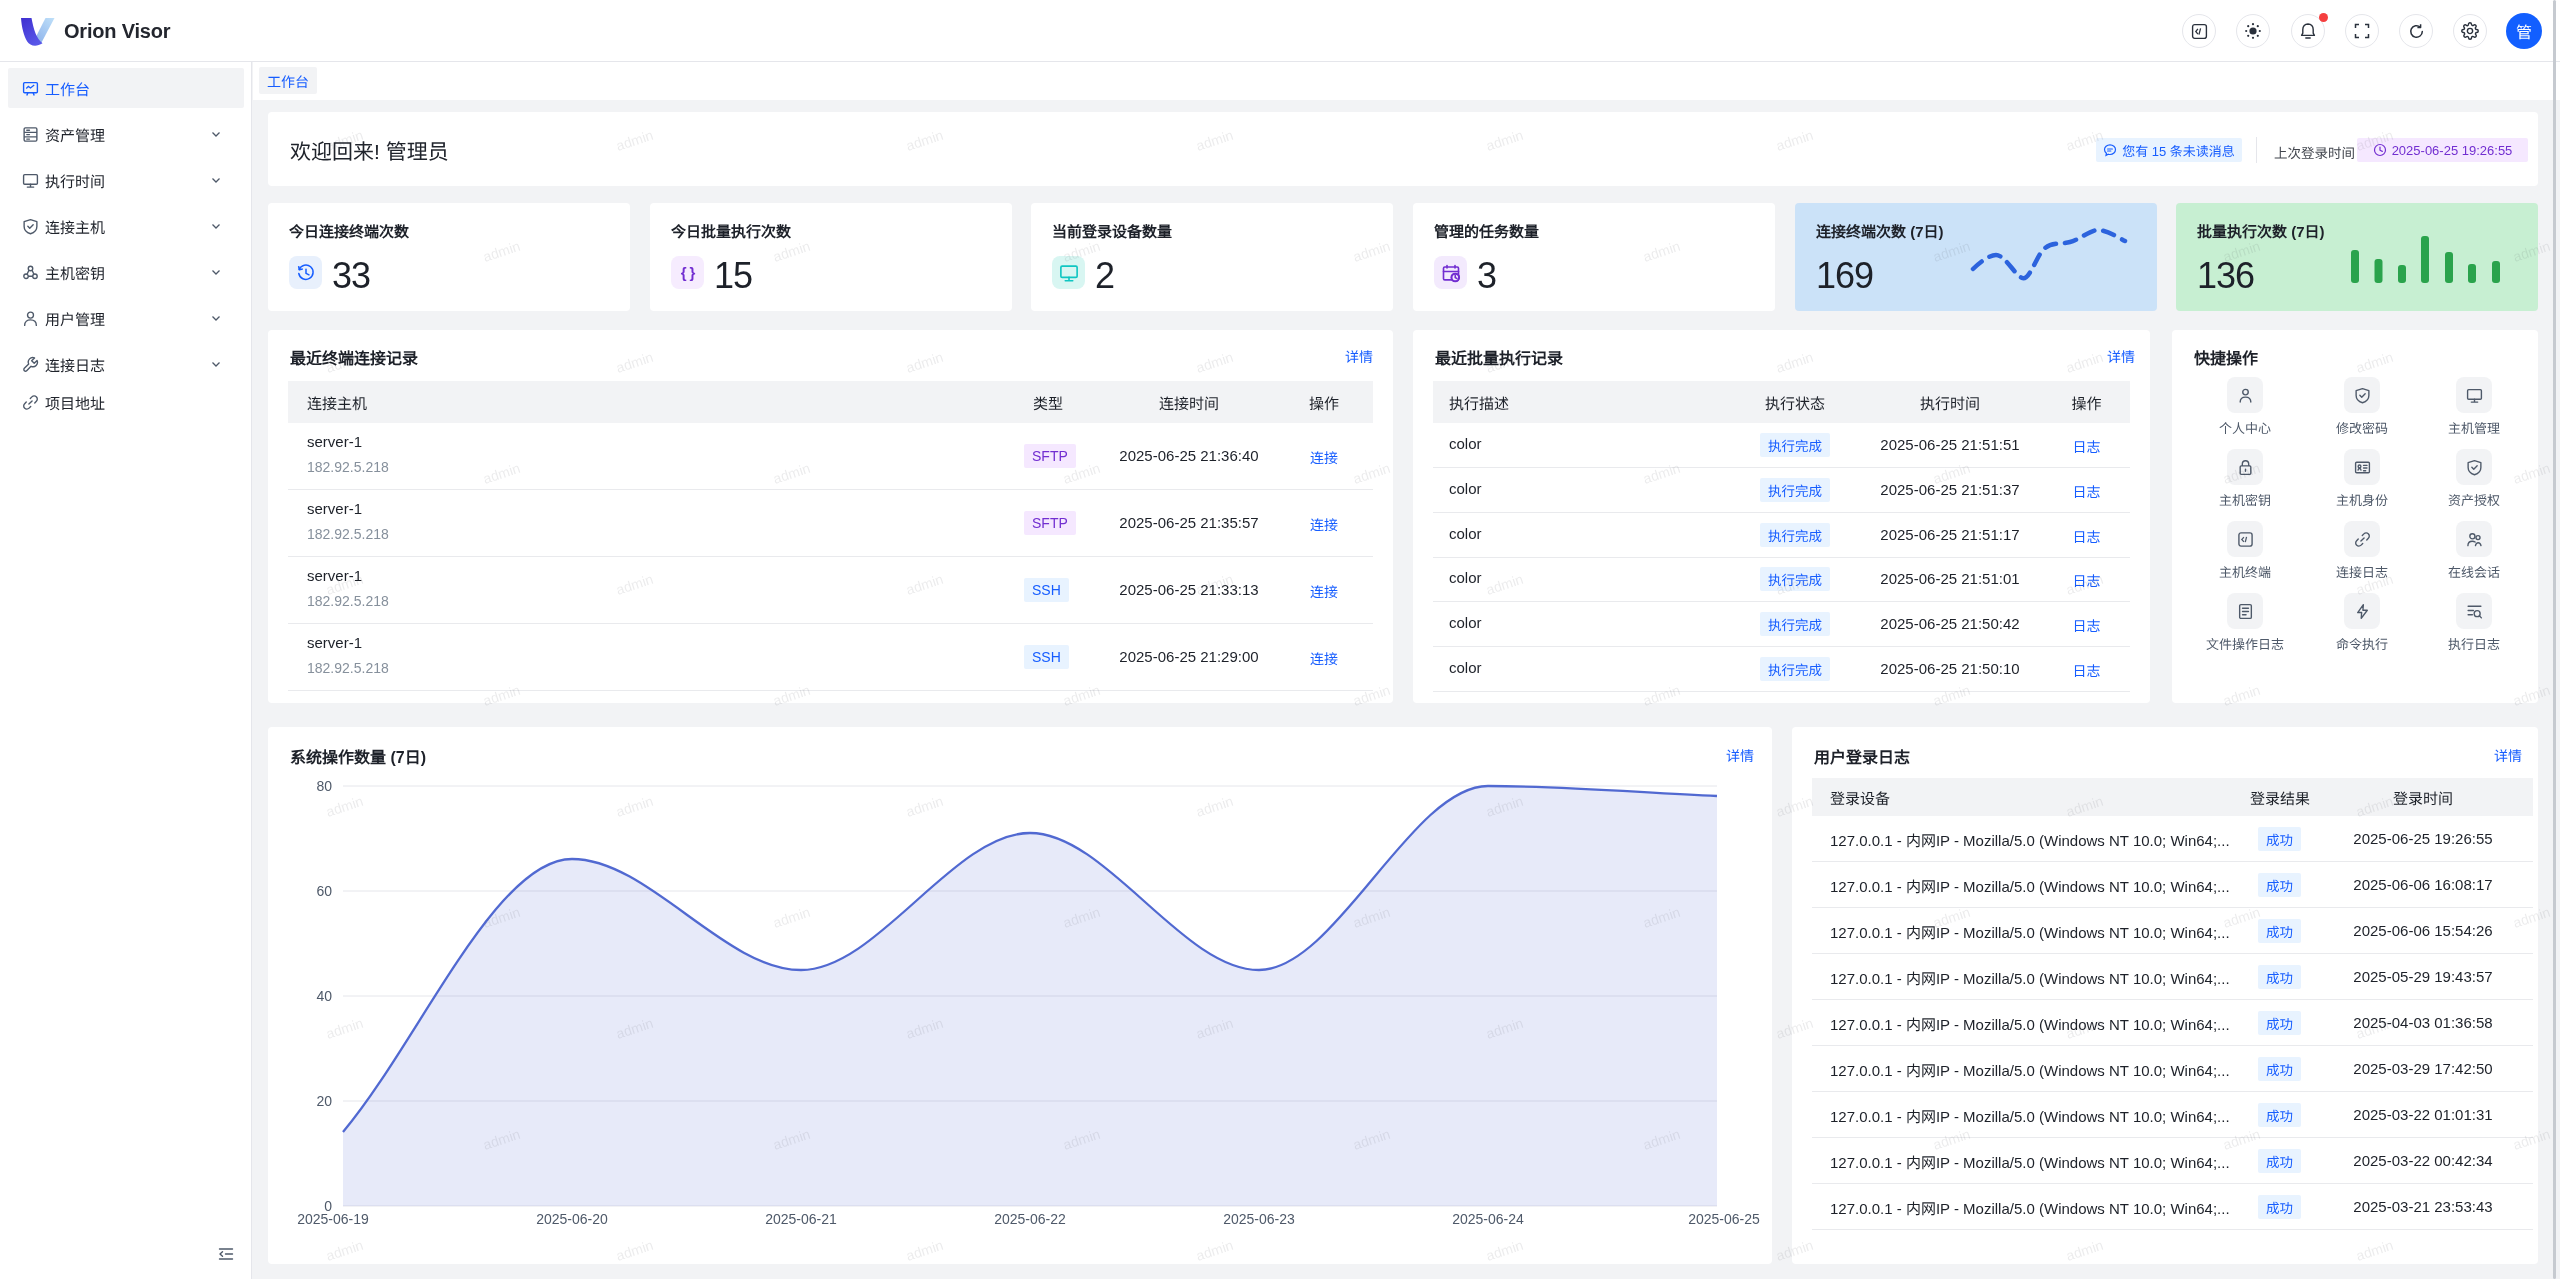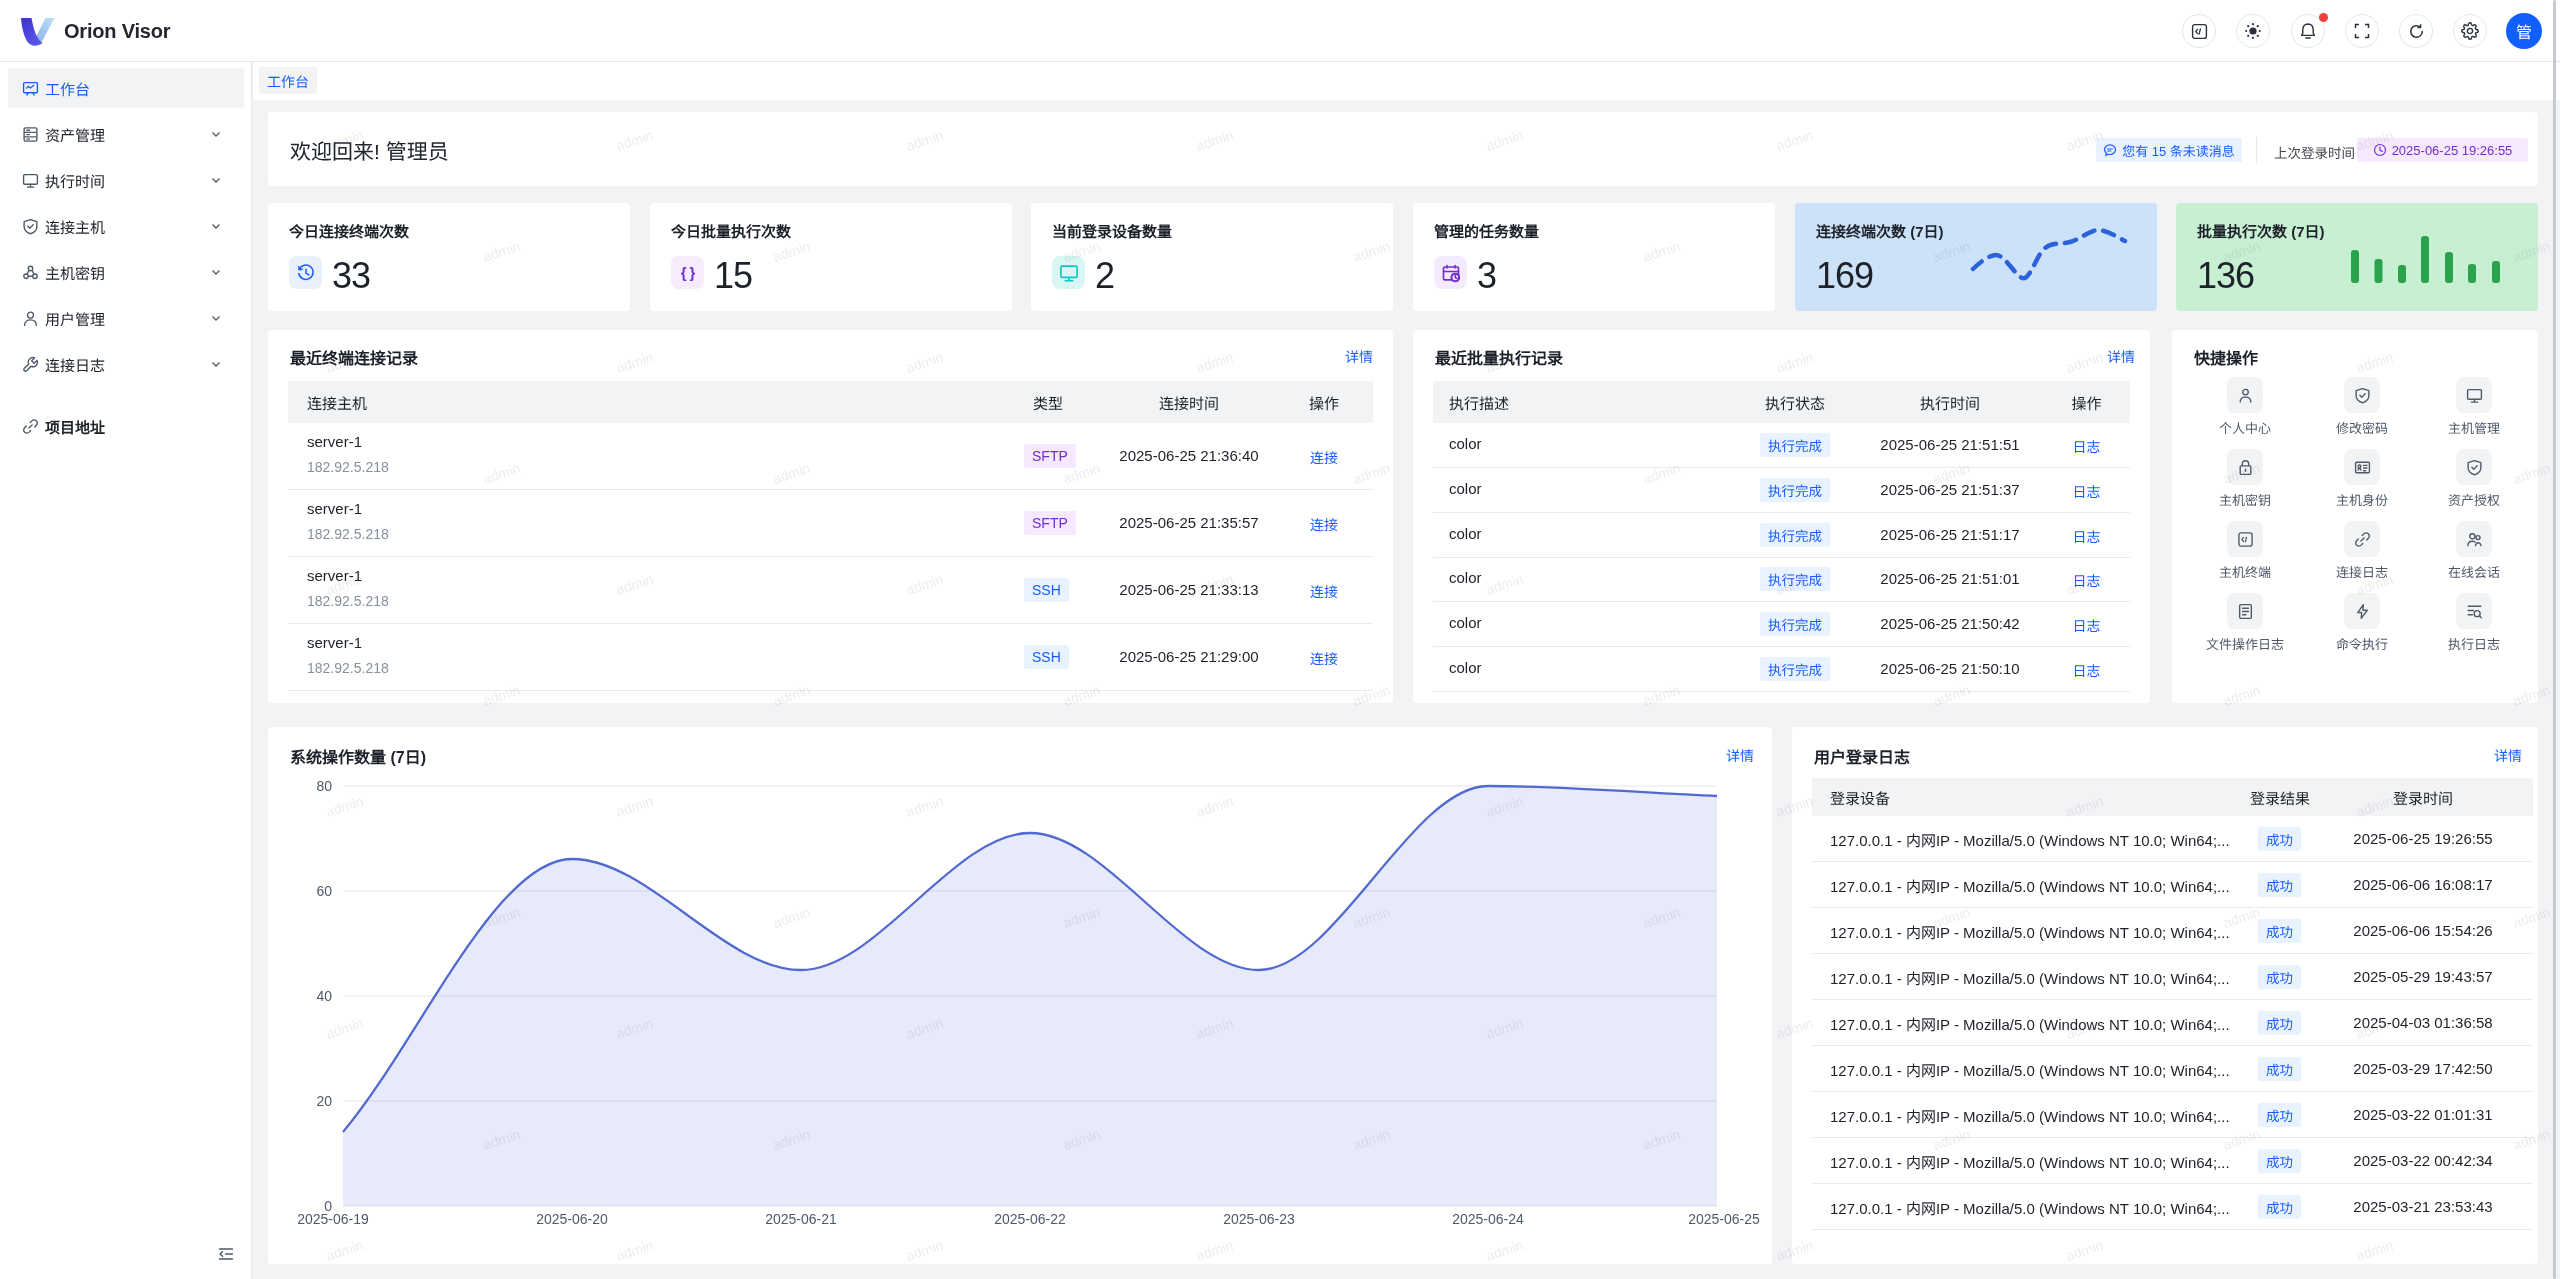--- a/index.html
+++ b/index.html
@@ -161,21 +161,21 @@
   </div>
   <div class="mi" style="top:282px;">
     <svg class="ic" width="17" height="17" viewBox="0 0 16 16" fill="none" stroke="#4e5969" stroke-width="1.3">
         <path d="M14.2 4.2 L11.5 6.9 L9.1 4.5 L11.8 1.8 C10.3 1.2 8.3 1.5 7.1 2.7 C5.8 4 5.6 5.9 6.3 7.5 L2.2 11.6 C1.6 12.2 1.6 13.2 2.2 13.8 C2.8 14.4 3.8 14.4 4.4 13.8 L8.5 9.7 C10.1 10.4 12 10.2 13.3 8.9 C14.5 7.7 14.8 5.7 14.2 4.2 Z" stroke-linejoin="round"></path>
       </svg>
     <span>连接日志</span>
     <svg class="chev" width="14" height="14" viewBox="0 0 14 14" fill="none" stroke="#4e5969" stroke-width="1.3">
         <path d="M3.5 5.5 L7 9 L10.5 5.5"></path>
       </svg>
   </div>
-  <div class="mi" style="top:344px;font-weight:bold;">
+  <div class="mi" style="top:320px;">
     <svg class="ic" width="17" height="17" viewBox="0 0 16 16" fill="none" stroke="#4e5969" stroke-width="1.3">
         <path d="M6.5 9.5 L9.5 6.5 M7.8 4.2 L9.3 2.7 C10.5 1.5 12.4 1.5 13.5 2.7 C14.7 3.8 14.7 5.7 13.5 6.9 L12 8.4 M8.2 11.8 L6.7 13.3 C5.5 14.5 3.6 14.5 2.5 13.3 C1.3 12.2 1.3 10.3 2.5 9.1 L4 7.6" stroke-linecap="round"></path>
       </svg>
     <span>项目地址</span>
   </div>
   <svg class="abs" style="left:217px;top:1183px;" width="18" height="18" viewBox="0 0 18 18" fill="none" stroke="#4e5969" stroke-width="1.4">
       <path d="M2.5 4 L15.5 4 M8.5 9 L15.5 9 M2.5 14 L15.5 14 M5.5 6.7 L3 9 L5.5 11.3" stroke-linecap="round" stroke-linejoin="round"></path>
     </svg>
 </div>
 

